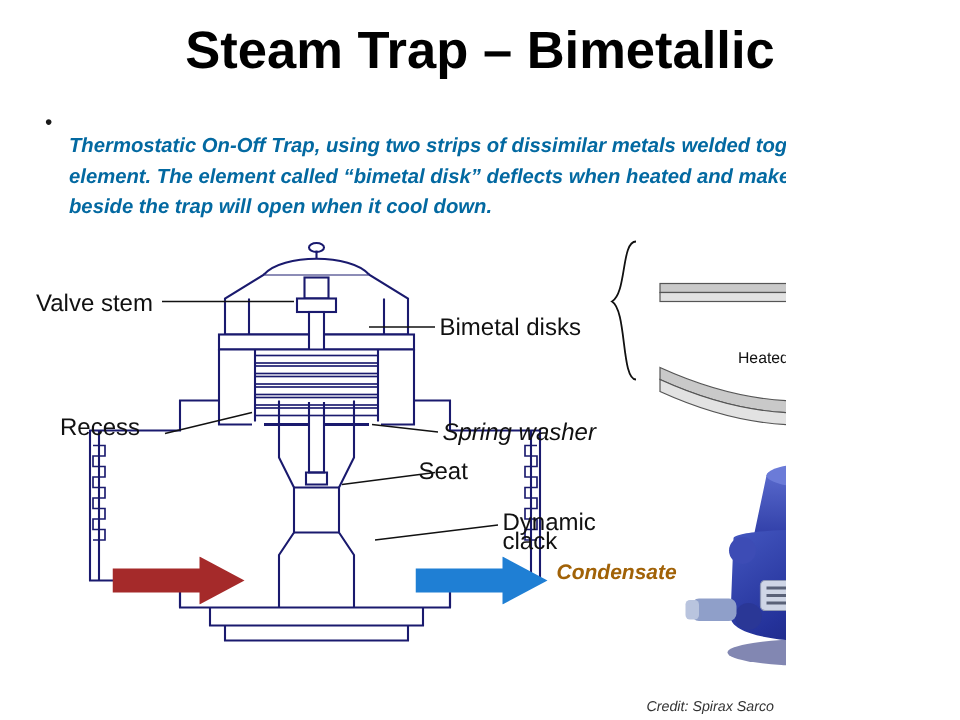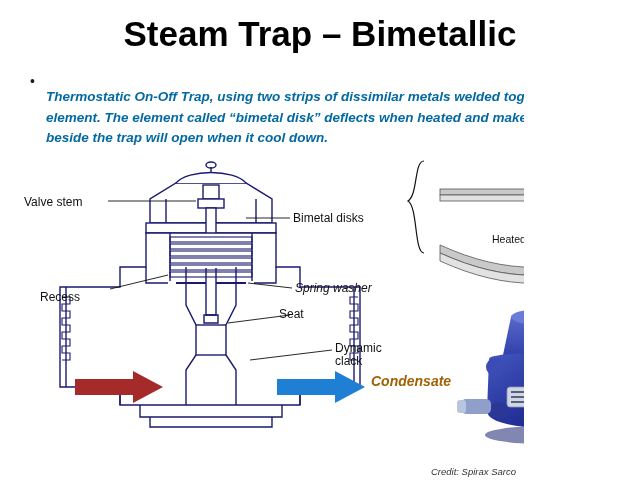--- a/index.html
+++ b/index.html
@@ -56,21 +56,21 @@
   
   #diagram {
     position: absolute;
     left: 0;
     top: 155px;
     width: 640px;
     height: 325px;
   }
   .lbl {
     position: absolute;
-    font-size: 12px;
+    font-size: 16px;
     color: #111111;
     font-family: "Liberation Sans", sans-serif;
     white-space: nowrap;
     line-height: 13px;
   }
   .lbl.right { text-align: center; }
   .lbl.leftal { text-align: right; }
 
   
   #steam-inlet-label {
@@ -220,21 +220,21 @@
         <line x1="108" y1="46" x2="196" y2="46"></line>
         <line x1="246" y1="63" x2="290" y2="63"></line>
         <line x1="110" y1="134" x2="168" y2="120"></line>
         <line x1="248" y1="128" x2="292" y2="133"></line>
         <line x1="228" y1="168" x2="290" y2="160"></line>
         <line x1="250" y1="205" x2="332" y2="195"></line>
       </g>
     </svg>
 
     <div class="lbl leftal" style="left:24px; top:41px;">Valve stem</div>
-    <div class="lbl leftal" style="left:40px; top:136px;">Recess</div>
+    <div class="lbl leftal" style="left:40px; top:124px;">Recess</div>
     <div class="lbl right" style="left:293px; top:57px;">Bimetal disks</div>
     <div class="lbl right" style="left:295px; top:127px;font-style:italic;">Spring washer</div>
     <div class="lbl right" style="left:279px; top:153px;">Seat</div>
     <div class="lbl right" style="left:335px; top:187px;">Dynamic</div>
     <div class="lbl right" style="left:335px; top:200px;">clack</div>
 
     <svg style="position:absolute; left:75px; top:216px;" width="90" height="32" viewBox="0 0 90 32">
       <path d="M0 8 L58 8 L58 0 L88 16 L58 32 L58 24 L0 24 Z" fill="#a52a2a"></path>
     </svg>
 

